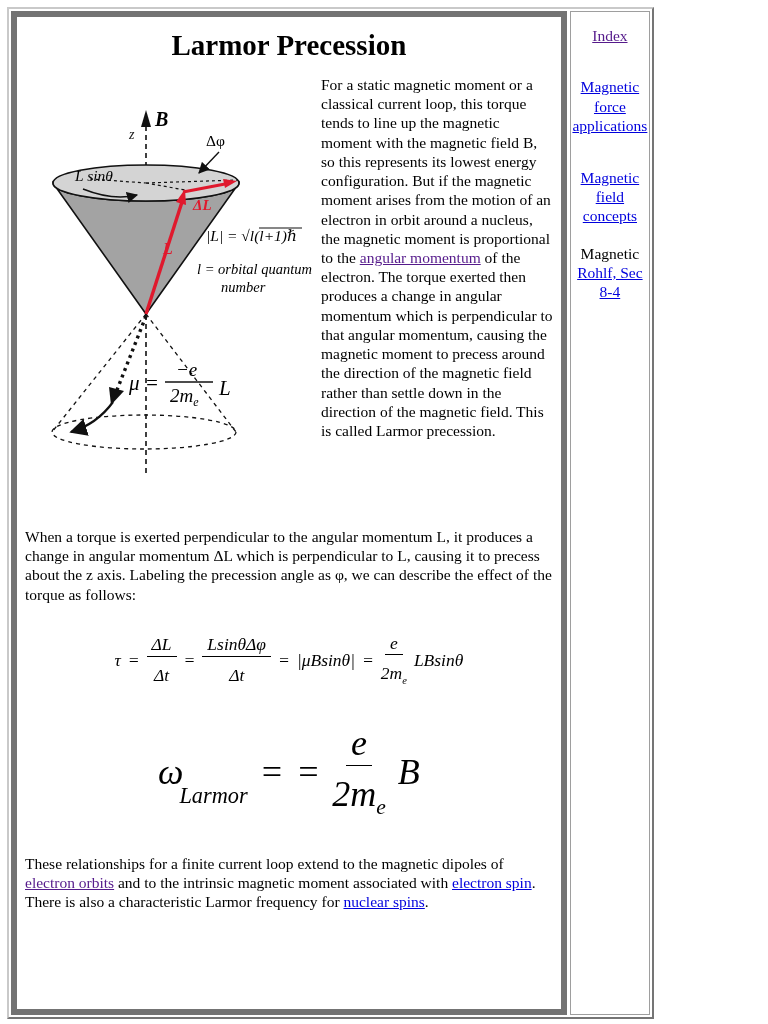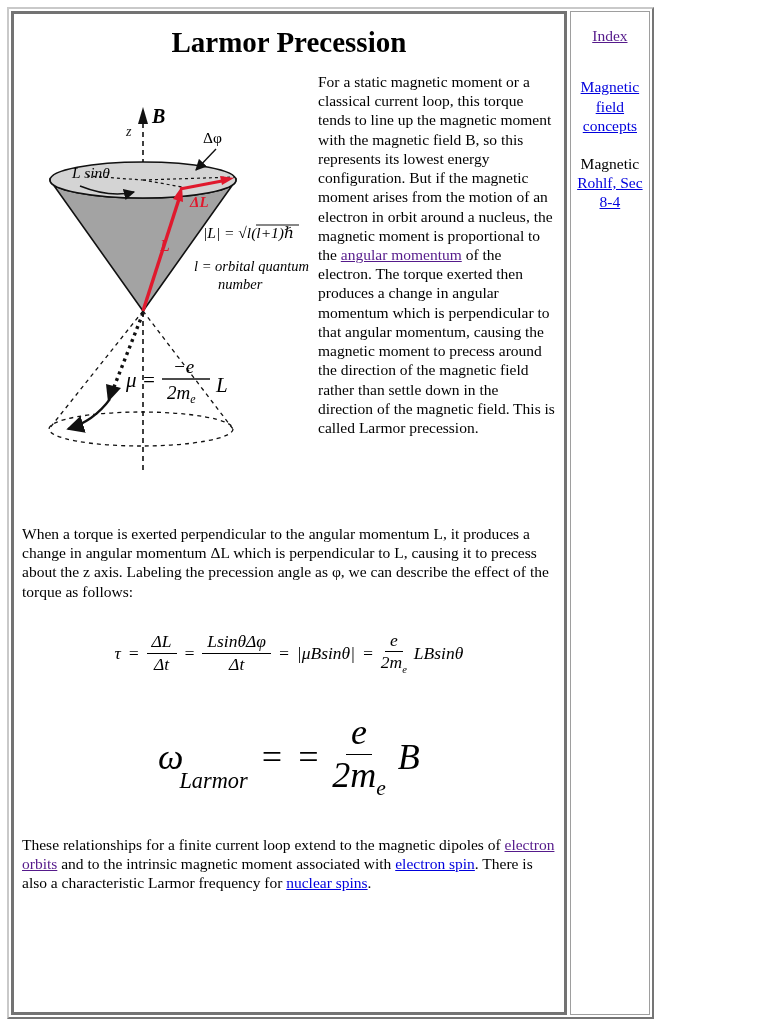--- a/index.html
+++ b/index.html
@@ -1,36 +1,36 @@
 <!DOCTYPE html>
 <html><head>
 <meta charset="utf-8">
 <style>
   html,body{margin:0;padding:0;background:#fff;}
   body{font-family:"Liberation Serif","DejaVu Serif",serif;color:#000;width:768px;height:1024px;position:relative;overflow:hidden;}
   .outer{position:absolute;left:7px;top:7px;width:643px;height:1008px;border:2px outset #c9c9c9;display:flex;background:#fff;}
-  .main-cell{box-sizing:border-box;width:582px;margin:2px 1px 2px 2px;border:3px solid #737373;padding:2px 8px 10px 8px;}
+  .main-cell{box-sizing:border-box;width:582px;margin:2px 1px 2px 2px;border:6px solid #737373;padding:2px 8px 10px 8px;}
   .side-cell{box-sizing:border-box;width:84px;margin:2px 2px 2px 2px;border:1px solid #9e9e9e;padding:10px 1px;text-align:center;font-size:15.5px;line-height:1.25;}
   h1.title{font-size:29px;font-weight:bold;text-align:center;margin:10px 0 2px 0;}
   a{color:#0000dd;text-decoration:underline;cursor:pointer;}
   a.v{color:#551a8b;}
   .slink{display:block;margin:32px 0 0 0;}
   .slink:first-child{margin-top:4px;}
   .ref{margin-top:18px;color:#000;}
   p{font-size:15.5px;line-height:1.24;margin:13px 0;}
   .intro{margin-left:296px;}
   .diagram-wrap{float:left;width:290px;margin-top:38px;}
   .clear{clear:both;}
   .eq-vector{font-style:italic;font-size:21px;text-align:center;margin:30px 0 26px 0;letter-spacing:1px;}
   .eq-row{display:flex;justify-content:center;align-items:center;gap:7px;font-style:italic;}
   .eq-torque{font-size:17.5px;margin:30px 0 26px 0;}
   .eq-larmor{font-size:36px;margin:38px 0 34px 0;gap:12px;}
   .frac{display:inline-flex;flex-direction:column;align-items:center;line-height:1.1;}
   .frac .num{border-bottom:1.4px solid #000;padding:0 5px 1px 5px;}
-  .frac .den{padding-top:1px;}
+  .frac .den{padding-top:9px;}
   sub.small{font-size:0.6em;}
   .larmor-sub{font-size:0.62em;font-style:italic;align-self:flex-end;margin:0 0 -6px -4px;position:relative;top:10px;}
   .omega-wrap{display:inline-flex;}
   svg{display:block;}
   svg text{font-family:"Liberation Serif","DejaVu Serif",serif;}
 </style>
 </head>
 <body>
 
 <div class="outer">
@@ -142,20 +142,21 @@
         </span>
       <span>B</span>
     </div>
 
     <p><span>These relationships for a finite current loop extend to the magnetic dipoles of </span><a class="v">electron orbits</a><span> and to the intrinsic magnetic moment associated with </span><a>electron spin</a><span>. There is also a characteristic Larmor frequency for </span><a>nuclear spins</a><span>.</span></p>
 
   </div>
 
   <div class="side-cell">
     <a class="slink v">Index</a>
+    <a class="slink">Magnetic force applications</a>
     <a class="slink">Magnetic field concepts</a>
     <div class="ref">
       <span>Magnetic</span>
       <a>Rohlf, Sec 8-4</a>
     </div>
   </div>
 
 </div>
 
 </body></html>

